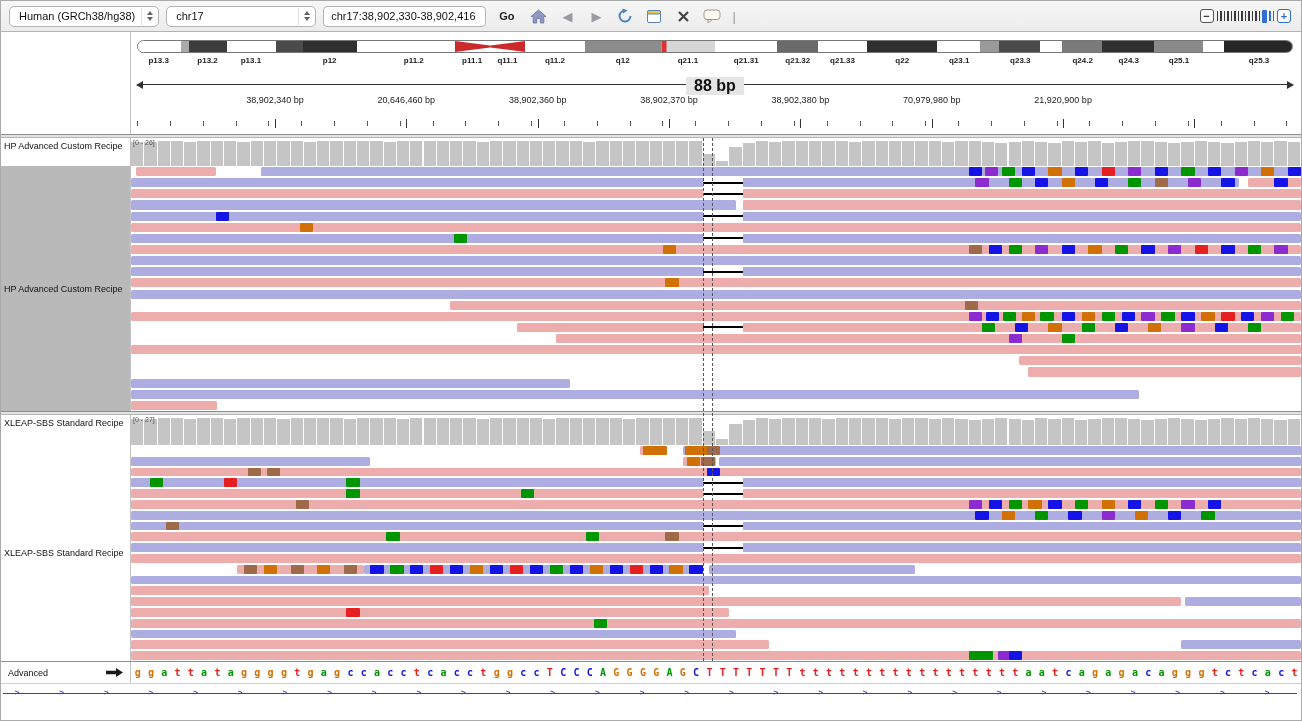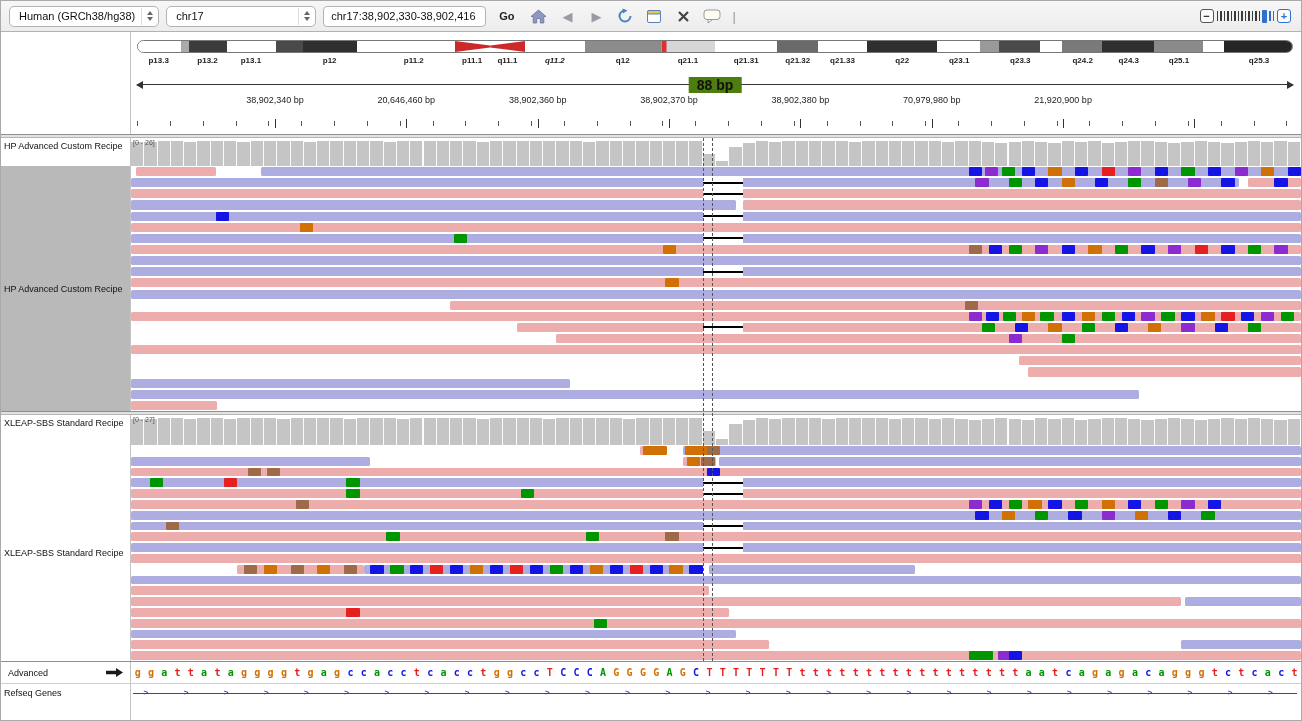--- a/index.html
+++ b/index.html
@@ -50,22 +50,22 @@
   .band.cenR{clip-path:polygon(0 40%,100% 0,100% 100%,0 60%)}
   .ideo-labels{position:absolute;left:6px;right:8px;top:24px;height:11px}
   .bandlabel{position:absolute;transform:translateX(-50%);font-size:8px;font-weight:bold;color:#222;white-space:nowrap}
   .ideo-marker{position:absolute;top:-1px;bottom:-1px;width:5px;background:#e03030;z-index:3;transform:translateX(-50%)}
   .ruler{position:absolute;left:6px;right:8px;top:40px;bottom:0}
   .span-line{position:absolute;left:0;right:0;top:12px;height:1px;background:#333}
   .span-line:before{content:"";position:absolute;left:-1px;top:-3.5px;border-top:4px solid transparent;
     border-bottom:4px solid transparent;border-right:7px solid #333}
   .span-line:after{content:"";position:absolute;right:-1px;top:-3.5px;border-top:4px solid transparent;
     border-bottom:4px solid transparent;border-left:7px solid #333}
-  .span-label{position:absolute;left:50%;transform:translateX(-50%);top:-7px;background:#4d7c0f;
-    padding:0 8px;font-size:14px;font-weight:bold;color:#111;z-index:2}
+  .span-label{position:absolute;left:50%;transform:translateX(-50%);top:-7px;background:#e5e5e5;
+    padding:0 8px;font-size:16px;font-weight:bold;color:#111;z-index:2}
   .tick-labels{position:absolute;left:0;right:0;top:23px;height:12px}
   .ticklabel{position:absolute;transform:translateX(-50%);font-size:9px;color:#222;white-space:nowrap}
   .ticks{position:absolute;left:0;right:0;bottom:2px;height:14px}
   .tick{position:absolute;bottom:6px;width:1px;height:5px;background:#555}
   .tick.major{height:9px;bottom:4px;background:#333}
 
   
   .hsep{height:4px;min-height:4px;background:#e2e2e2;border-top:1px solid #8f8f8f;border-bottom:1px solid #b5b5b5}
 
   
@@ -220,21 +220,21 @@
           <div class="ideo-marker" style="left: 45.6%;"></div>
         </div>
       <div class="ideo-labels">
           <span class="bandlabel" style="left: 1.87793%;">p13.3</span>
           <span class="bandlabel" style="left: 6.10329%;">p13.2</span>
           <span class="bandlabel" style="left: 9.85915%;">p13.1</span>
           <span class="bandlabel" style="left: 16.6667%;">p12</span>
           <span class="bandlabel" style="left: 23.9437%;">p11.2</span>
           <span class="bandlabel" style="left: 28.9906%;">p11.1</span>
           <span class="bandlabel" style="left: 32.0423%;">q11.1</span>
-          <span class="bandlabel" style="left: 36.1502%; font-style: italic;">q11.2</span>
+          <span class="bandlabel" style="left: 36.1502%;">q11.2</span>
           <span class="bandlabel" style="left: 42.0188%;">q12</span>
           <span class="bandlabel" style="left: 47.6526%;">q21.1</span>
           <span class="bandlabel" style="left: 52.6995%;">q21.31</span>
           <span class="bandlabel" style="left: 57.1596%;">q21.32</span>
           <span class="bandlabel" style="left: 61.0329%;">q21.33</span>
           <span class="bandlabel" style="left: 66.1972%;">q22</span>
           <span class="bandlabel" style="left: 71.1268%;">q23.1</span>
           <span class="bandlabel" style="left: 76.4085%;">q23.3</span>
           <span class="bandlabel" style="left: 81.8075%;">q24.2</span>
           <span class="bandlabel" style="left: 85.7981%;">q24.3</span>
@@ -835,23 +835,20 @@
           <span class="base" style="color: rgb(230, 32, 32);">t</span>
           <span class="base" style="color: rgb(20, 20, 230);">c</span>
           <span class="base" style="color: rgb(0, 150, 0);">a</span>
           <span class="base" style="color: rgb(20, 20, 230);">c</span>
           <span class="base" style="color: rgb(230, 32, 32);">t</span>
         </div>
     </div>
   </div>
 
   <div class="row gene-row">
-    <div class="label-col">
-      <span class="gene-label">Refseq Genes</span>
-    </div>
     <div class="data-col">
       <div class="gene-line">
           <span class="garrow" style="left: 0.9%;">&gt;</span>
           <span class="garrow" style="left: 4.35%;">&gt;</span>
           <span class="garrow" style="left: 7.8%;">&gt;</span>
           <span class="garrow" style="left: 11.25%;">&gt;</span>
           <span class="garrow" style="left: 14.7%;">&gt;</span>
           <span class="garrow" style="left: 18.15%;">&gt;</span>
           <span class="garrow" style="left: 21.6%;">&gt;</span>
           <span class="garrow" style="left: 25.05%;">&gt;</span>

